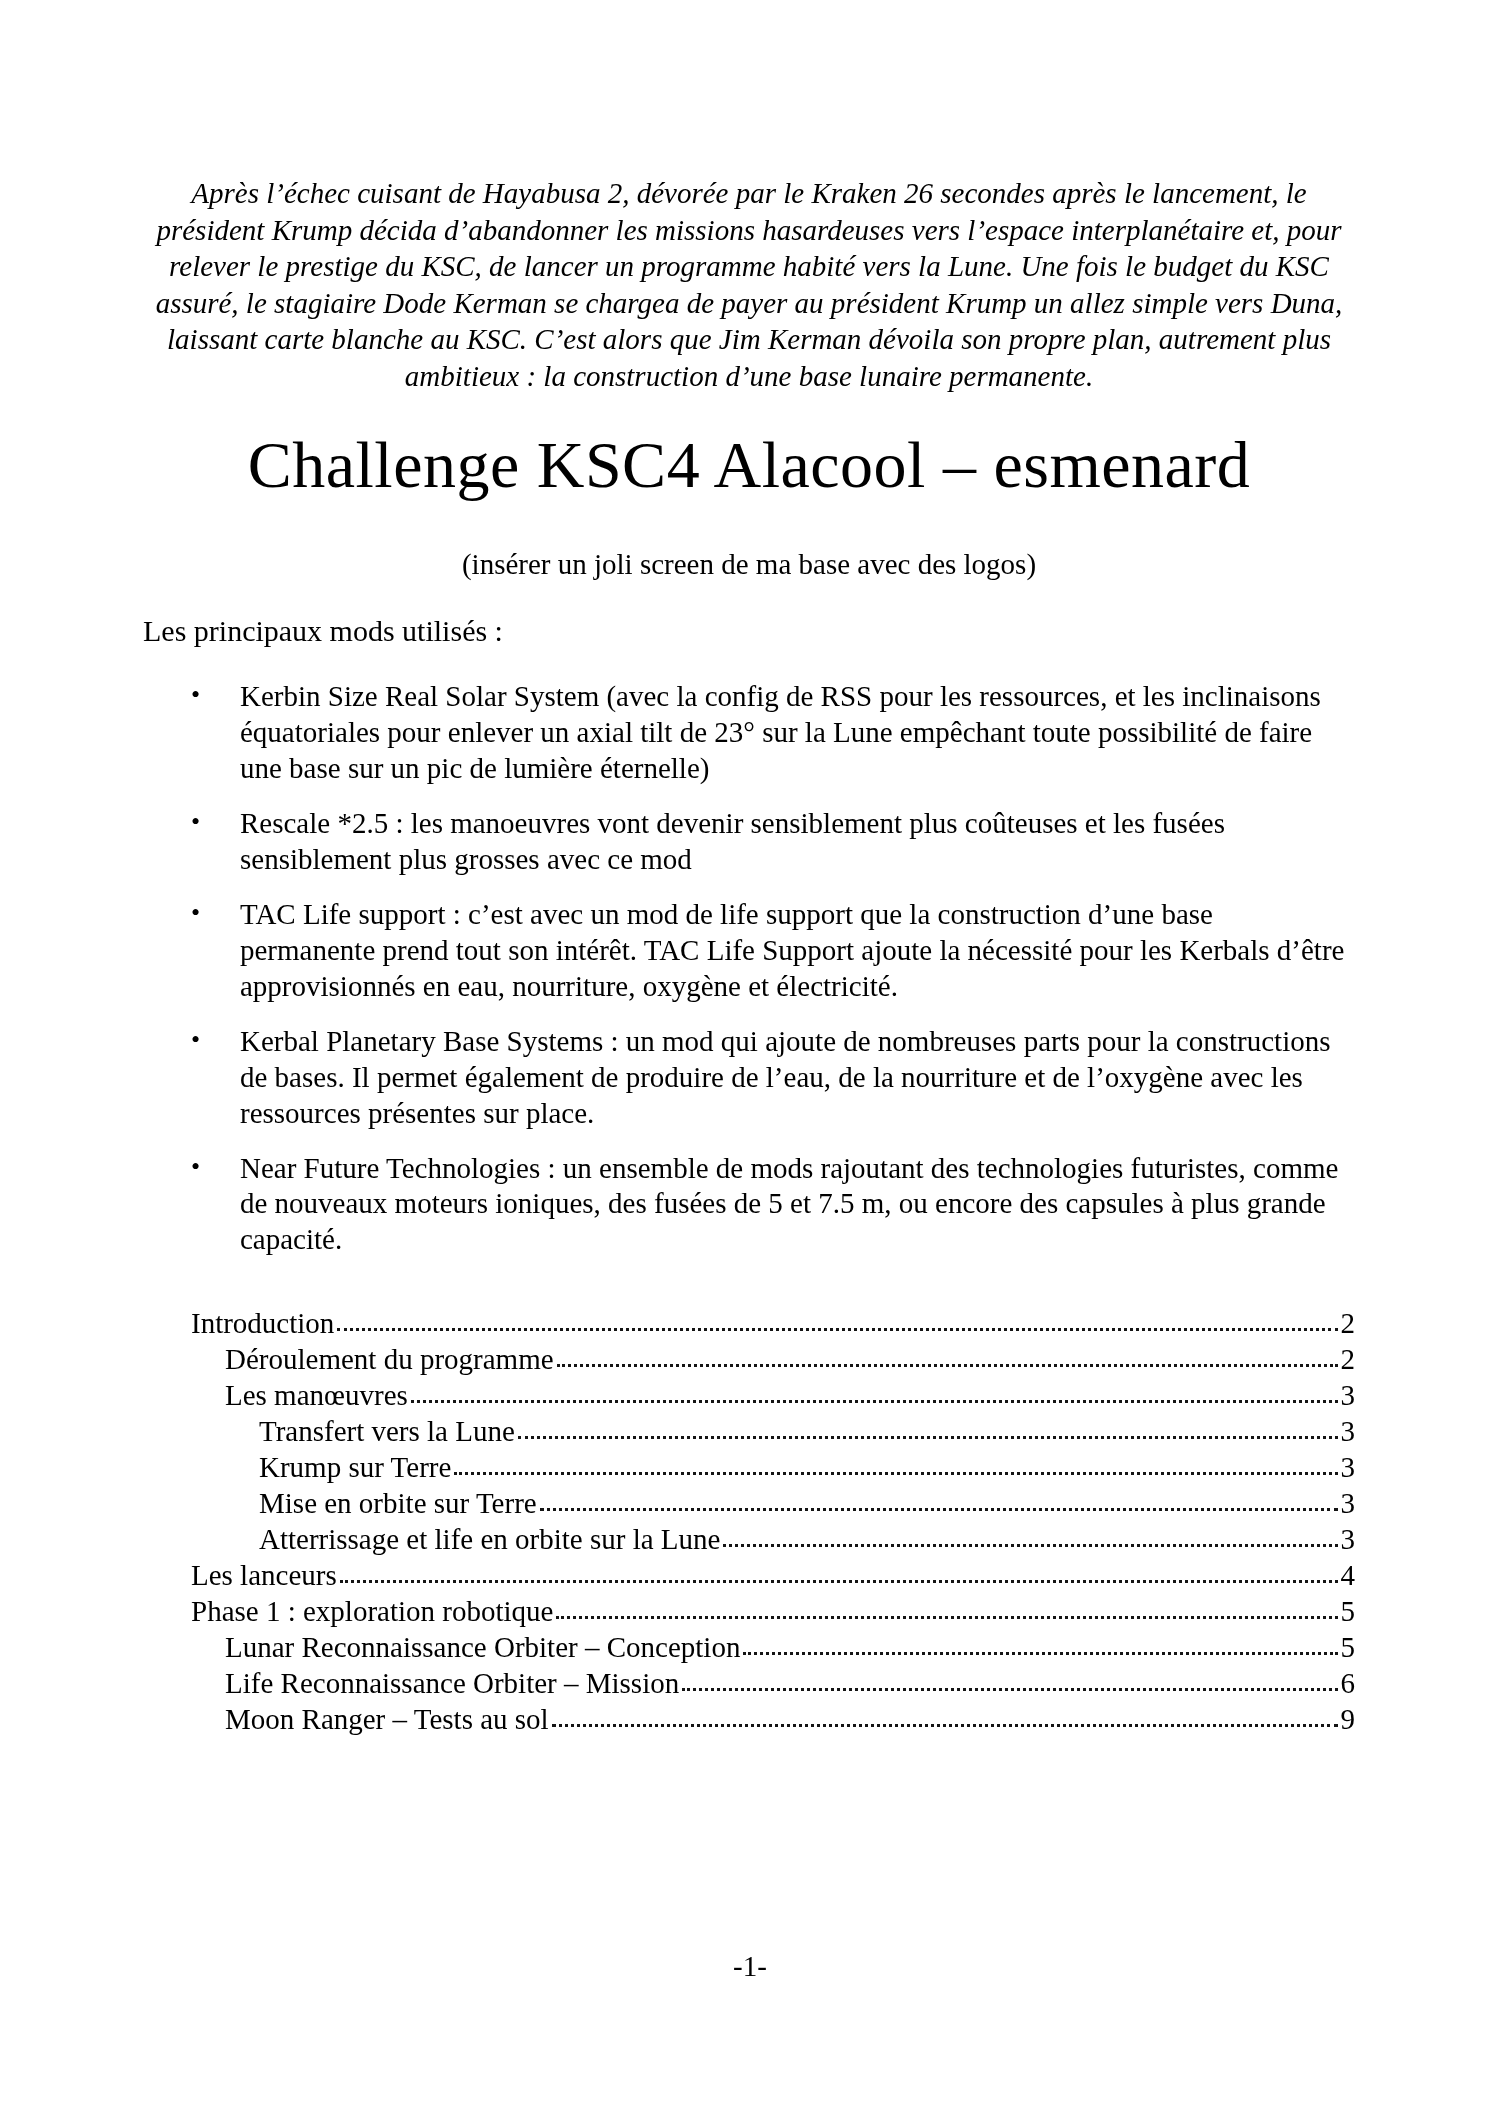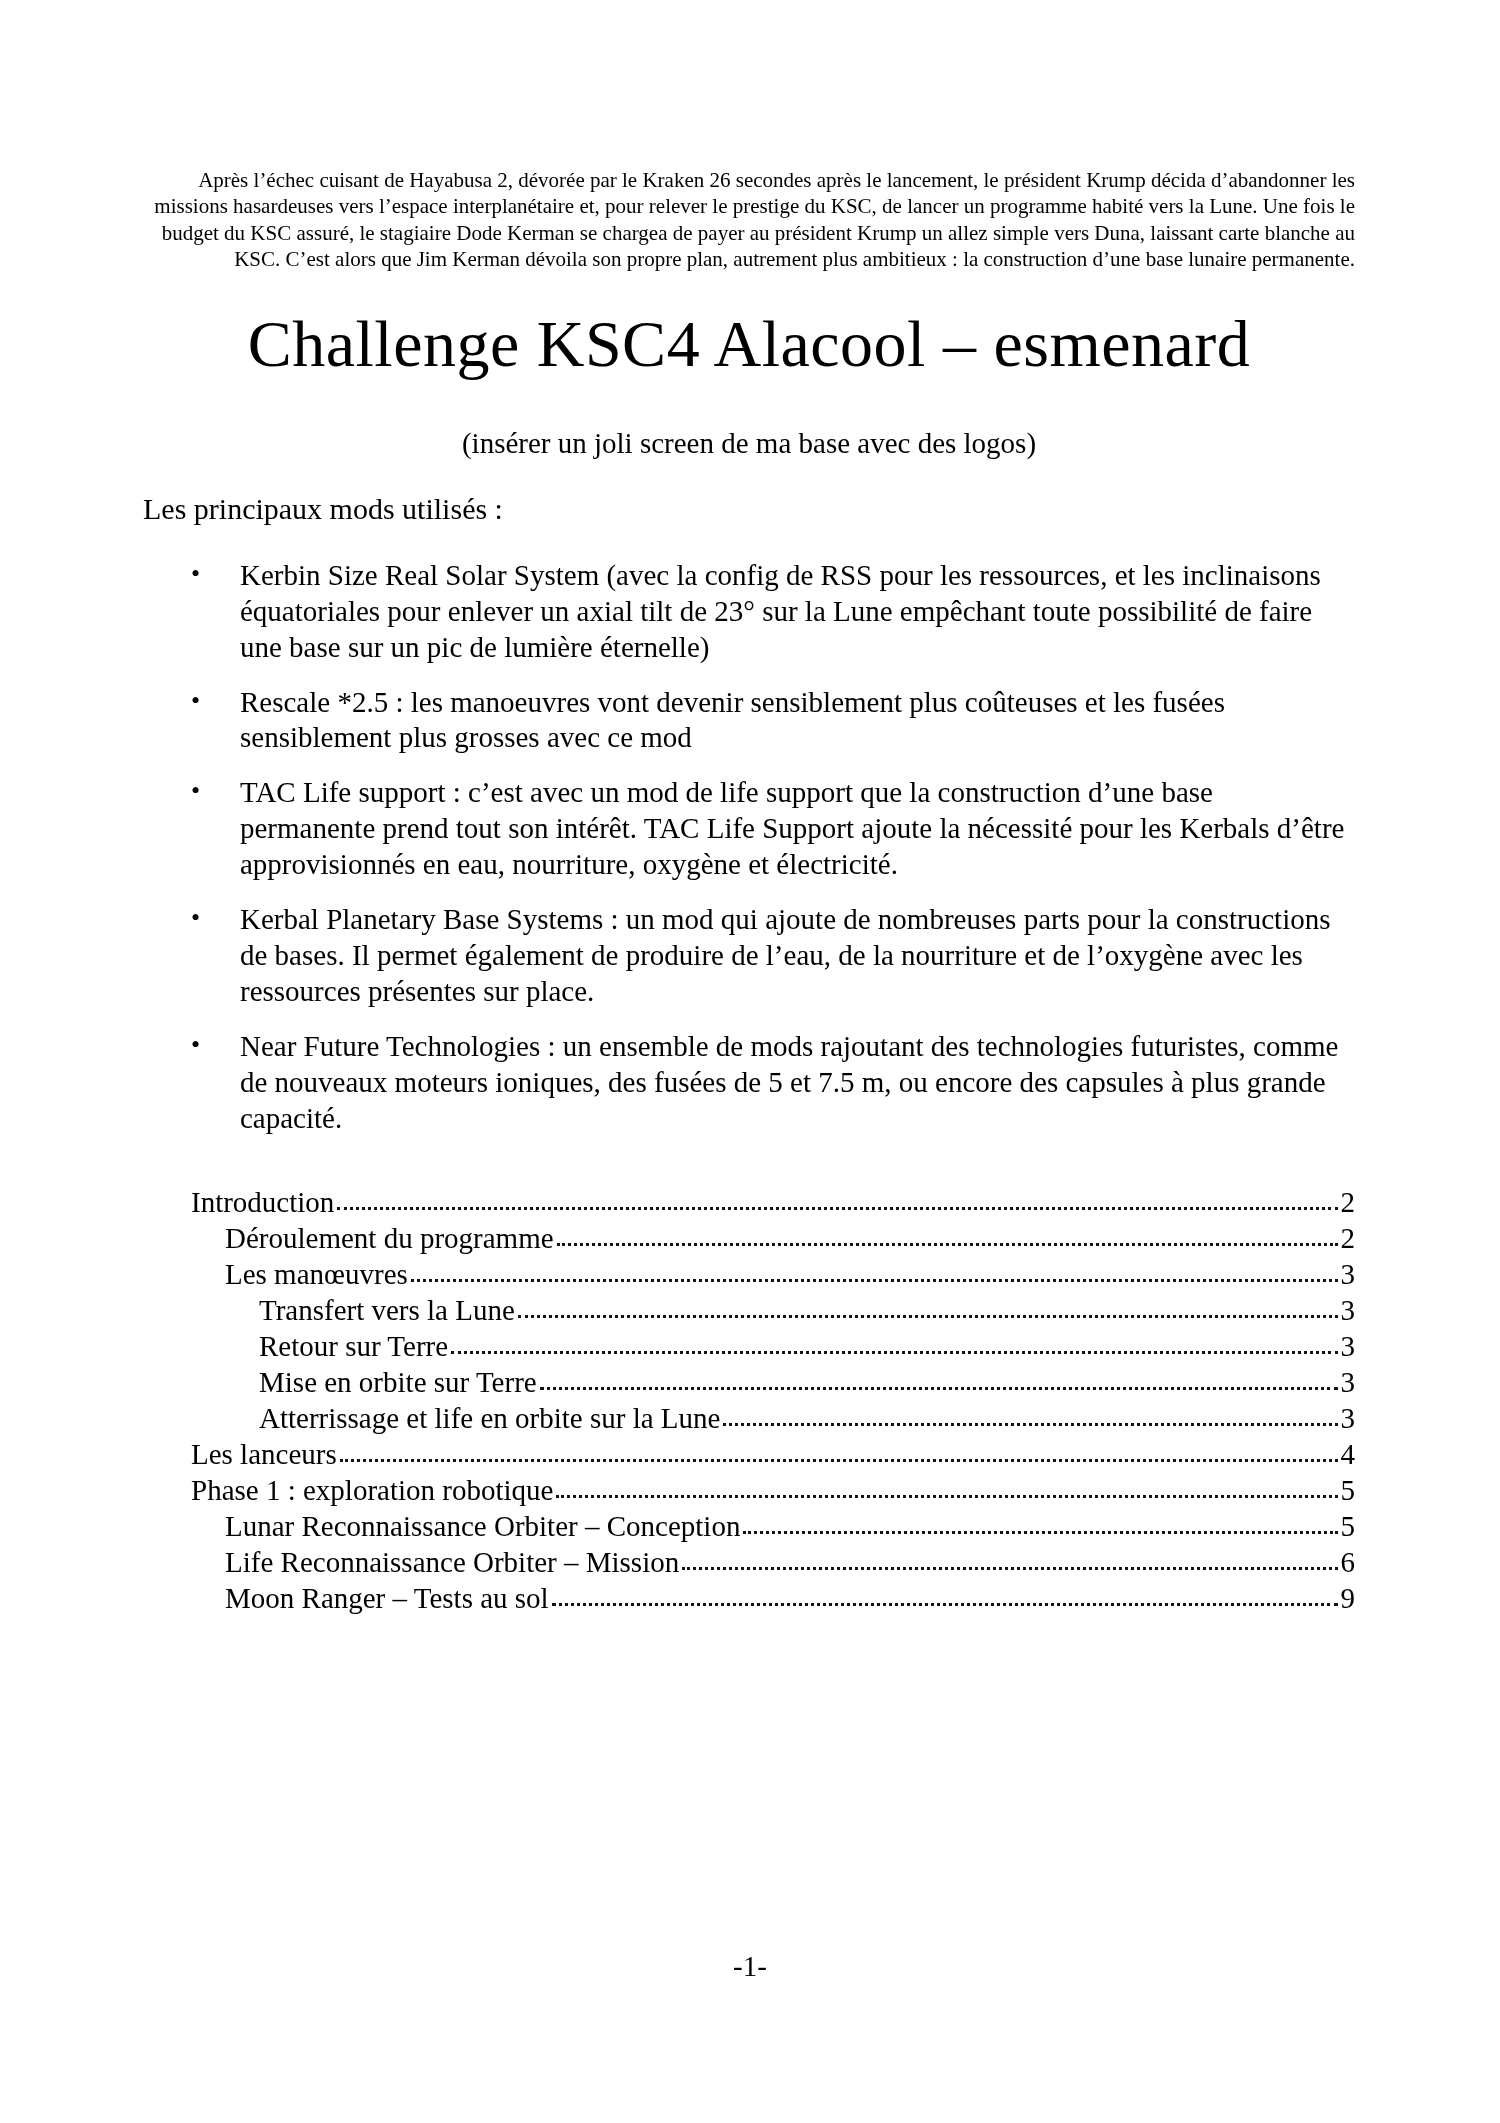--- a/index.html
+++ b/index.html
@@ -14,23 +14,24 @@
     background: #ffffff;
     color: #000000;
     font-family: "Liberation Serif", "DejaVu Serif", serif;
     overflow: hidden;
     box-sizing: border-box;
   }
   .content {
     padding: 146px 145px 0 143px;
   }
   .intro {
-    font-size: 21px;
+    font-style: italic;
+    font-size: 29px;
     line-height: 1.26;
-    text-align: right;
+    text-align: center;
   }
   .doc-title {
     margin-top: 34px;
     font-size: 66px;
     line-height: 1.12;
     font-weight: normal;
     text-align: center;
     letter-spacing: 0.5px;
   }
   .doc-subtitle {
@@ -152,21 +153,21 @@
         <span class="toc-label">Les manœuvres</span>
         <span class="toc-dots"></span>
         <span class="toc-page">3</span>
       </div>
       <div class="toc-entry lvl2">
         <span class="toc-label">Transfert vers la Lune </span>
         <span class="toc-dots"></span>
         <span class="toc-page">3</span>
       </div>
       <div class="toc-entry lvl2">
-        <span class="toc-label">Retour sur Terre</span>
+        <span class="toc-label">Krump sur Terre</span>
         <span class="toc-dots"></span>
         <span class="toc-page">3</span>
       </div>
       <div class="toc-entry lvl2">
         <span class="toc-label">Mise en orbite sur Terre</span>
         <span class="toc-dots"></span>
         <span class="toc-page">3</span>
       </div>
       <div class="toc-entry lvl2">
         <span class="toc-label">Atterrissage et life en orbite sur la Lune</span>

